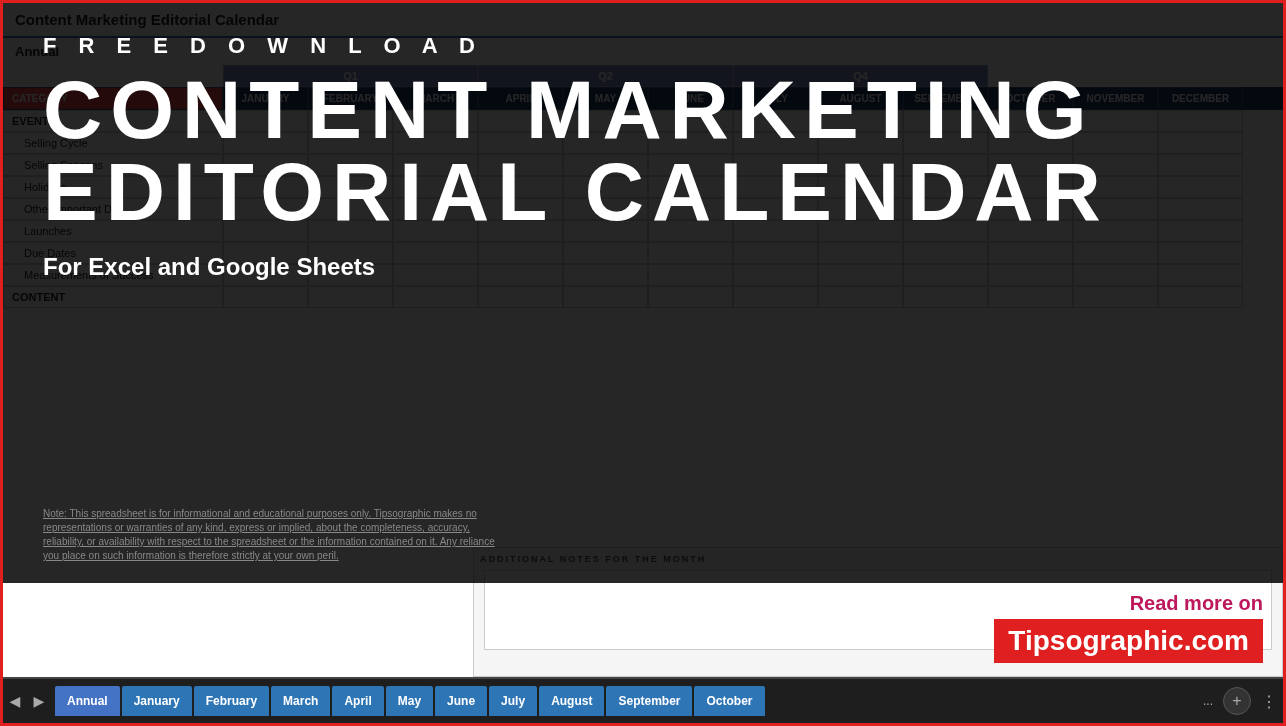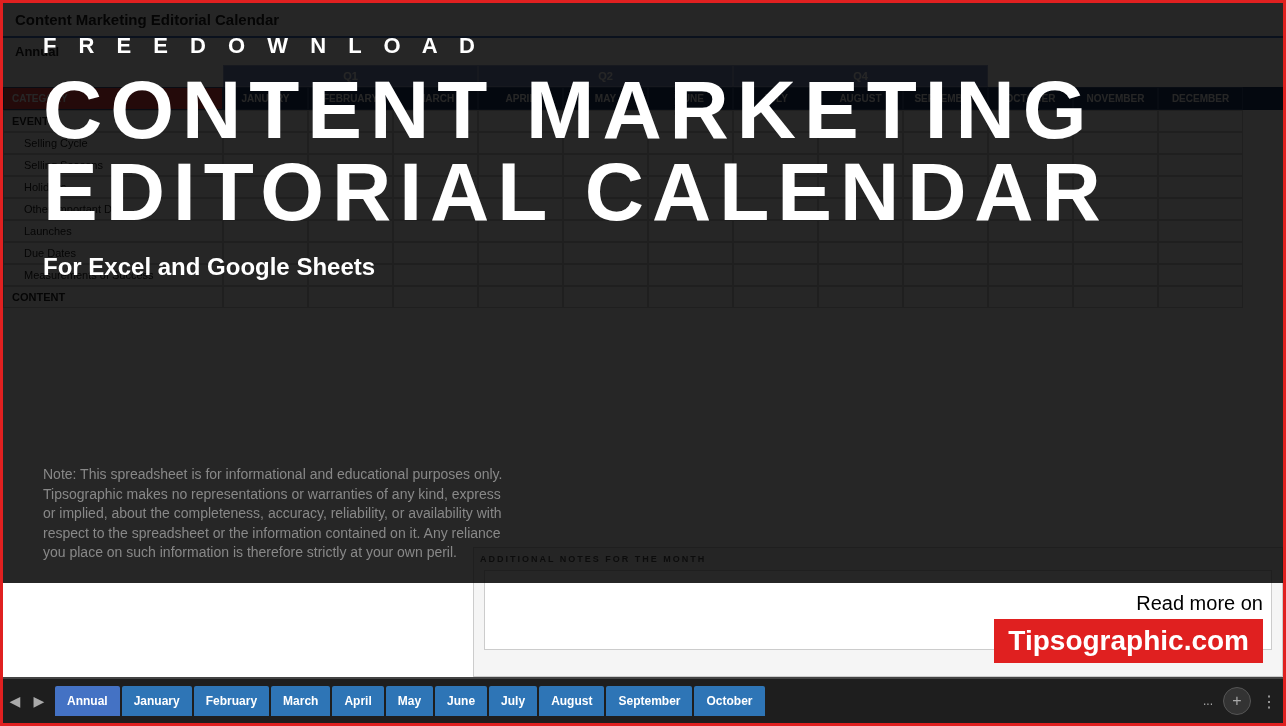--- a/index.html
+++ b/index.html
@@ -157,39 +157,40 @@
 
     .subtitle-line {
       font-size: 24px;
       font-weight: bold;
       color: #fff;
       margin-bottom: 20px;
       margin-top: 10px;
     }
 
     .disclaimer-text {
-      font-size: 14px;
+      font-size: 10px;
       color: #888;
       max-width: 460px;
       margin-top: auto;
       line-height: 1.4;
+      text-decoration: underline;
     }
 
     .branding-box {
       position: absolute;
       right: 20px;
       bottom: 60px;
       z-index: 11;
       text-align: right;
     }
 
     .read-more-label {
-      color: #000000;
+      color: #be185d;
       font-size: 20px;
-      font-weight: normal;
+      font-weight: bold;
       display: block;
       margin-bottom: 4px;
     }
 
     .brand-name-box {
       background: #e02020;
       color: #fff;
       font-size: 28px;
       font-weight: 900;
       font-family: Arial Black, Arial, sans-serif;

